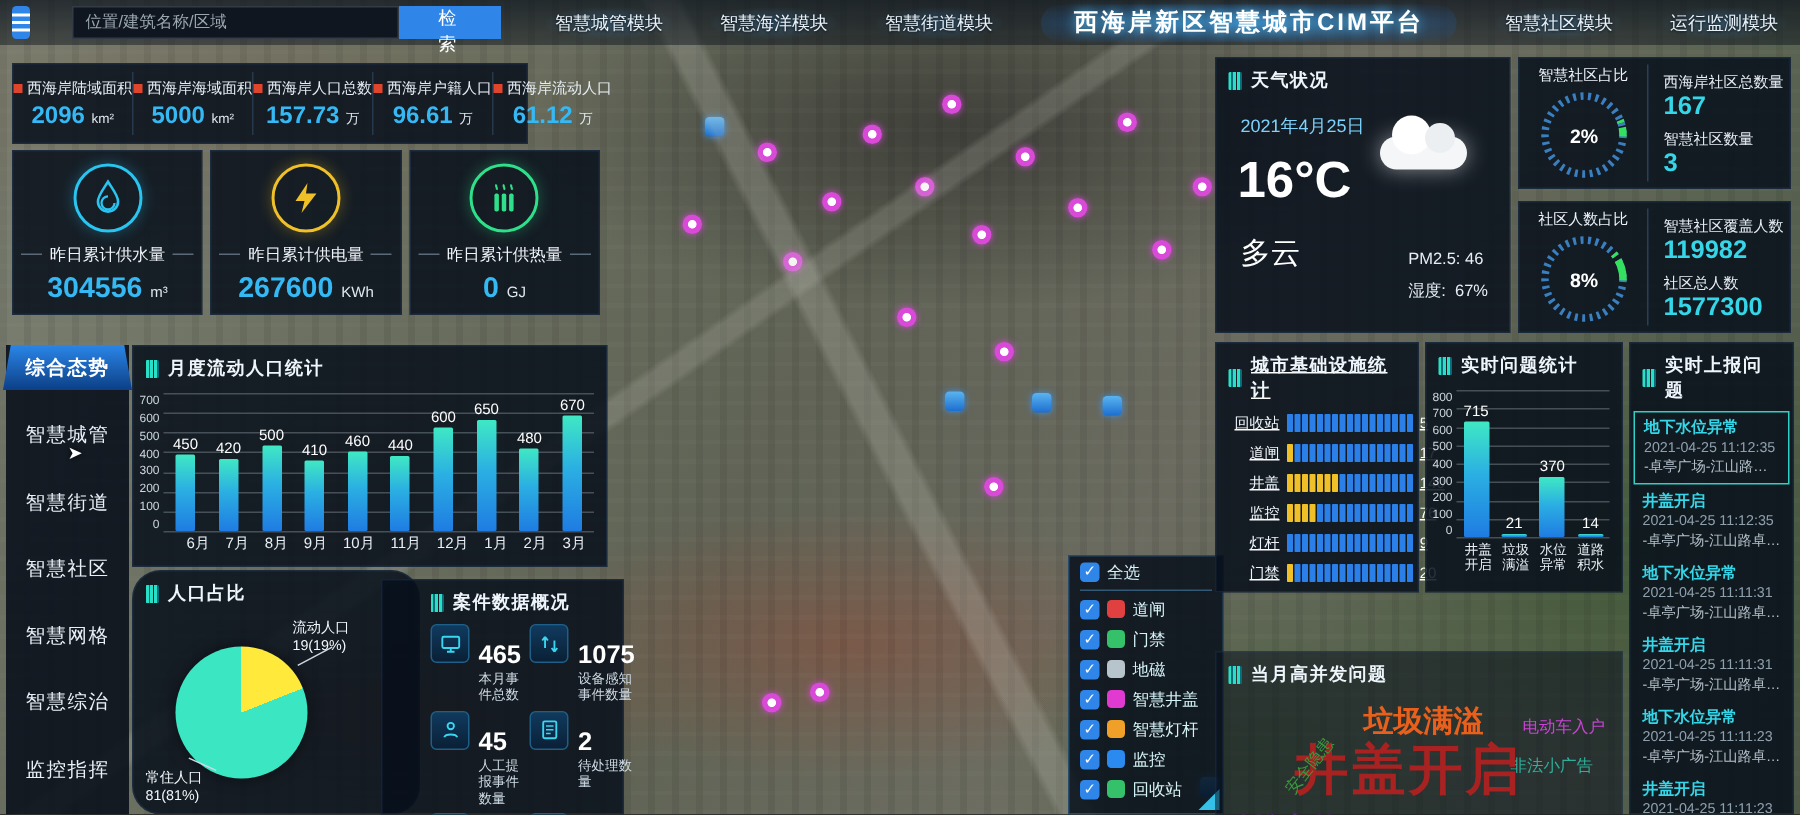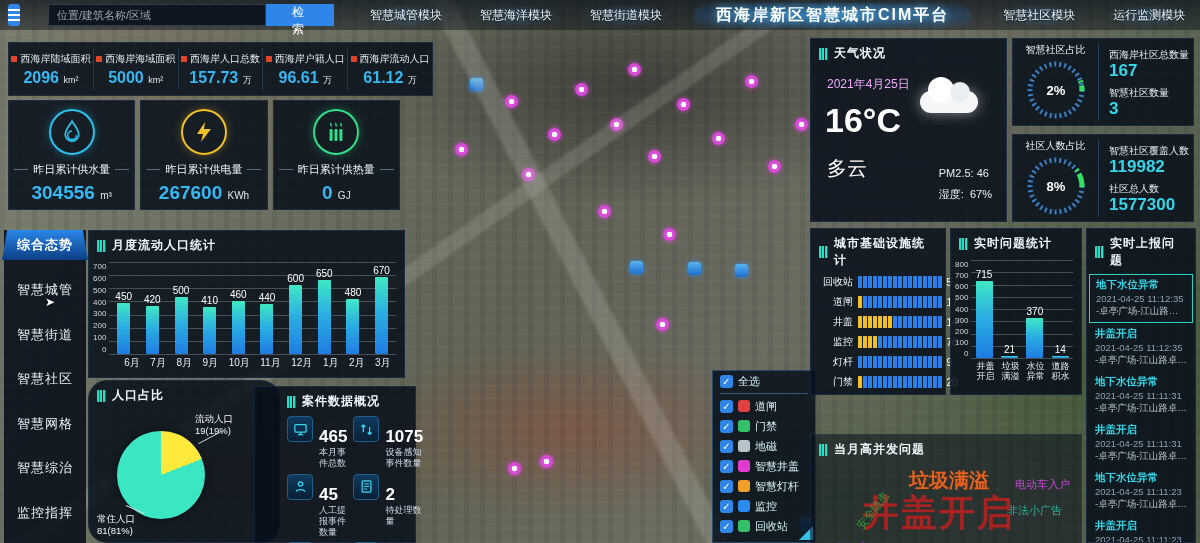--- a/index.html
+++ b/index.html
@@ -55,21 +55,21 @@
     letter-spacing:4px; border:none; cursor:pointer; }
   .tabs { display:flex; align-items:center; gap:26px; margin-left:30px; flex:1; justify-content:center; }
   .tab { font-size:12px; color:#e8f2fa; text-shadow:0 1px 2px rgba(0,0,0,.8); padding:2px 6px;
     background:radial-gradient(ellipse at center, rgba(60,130,190,.35), transparent 75%); border-radius:10px; cursor:pointer; white-space:nowrap; }
   .main-title { font-size:16px; font-weight:bold; color:#ffffff; letter-spacing:2px; padding:2px 22px;
     background:radial-gradient(ellipse at center, rgba(46,140,220,.65), rgba(30,90,160,.25) 70%, transparent); border-radius:14px;
     text-shadow:0 0 8px rgba(90,200,255,.9); cursor:pointer; white-space:nowrap; }
   .scene-toggle { display:flex; margin-right:10px; border-radius:4px; overflow:hidden; }
 
   
-  .region-strip { left:8px; top:42px; width:425px; height:54px; display:flex; align-items:center; }
+  .region-strip { left:8px; top:42px; width:344px; height:54px; display:flex; align-items:center; }
   .stat-cell { flex:1; display:flex; flex-direction:column; align-items:center; gap:4px; padding:4px 0; border-right:1px solid rgba(70,110,150,.35); }
   .stat-cell:last-child { border-right:none; }
   .stat-label { font-size:10px; color:#e6edf3; display:flex; align-items:center; gap:3px; white-space:nowrap; }
   .stat-bullet { width:6px; height:6px; background:#e0452c; flex:none; }
   .stat-value { font-size:16px; font-weight:bold; color:#35b9f5; line-height:1; white-space:nowrap; }
   .stat-unit { font-size:9px; color:#dfe8ef; font-weight:normal; }
 
   
   .supply-row { position:absolute; left:8px; top:100px; width:392px; height:110px; display:flex; gap:5px; }
   .supply-card { flex:1; background:rgba(7,15,27,.86); border:1px solid rgba(46,84,128,.28);
@@ -131,41 +131,41 @@
   .checkbox { width:13px; height:13px; flex:none; border-radius:3px; background:#2f86e8; color:#fff;
     font-size:10px; line-height:13px; text-align:center; cursor:pointer; }
   .check-ic { width:12px; height:12px; flex:none; border-radius:3px; }
   .check-lab { font-size:11px; color:#d5f2f5; white-space:nowrap; }
   .check-div { height:1px; background:rgba(80,150,200,.5); margin:2px 7px; }
   .collapse-tri { position:absolute; right:2px; bottom:2px; width:0; height:0;
     border-left:14px solid transparent; border-bottom:14px solid #35c0e8; cursor:pointer; }
 
   
   .weather { left:810px; top:38px; width:197px; height:184px; }
-  .w-date { font-size:12px; color:#f0abfc; margin:10px 0 0 16px; }
+  .w-date { font-size:12px; color:#7dd3fc; margin:10px 0 0 16px; }
   .w-temp { font-size:34px; font-weight:bold; color:#fff; margin:10px 16px 0 14px; line-height:1; }
   .w-cond { font-size:20px; color:#fff; margin:18px 0 0 16px; }
   .cloud { position:absolute; right:28px; top:52px; width:58px; height:22px; background:#f4f6f8; border-radius:20px;
     box-shadow:0 0 14px rgba(255,255,255,.5); }
   .cloud::before { content:""; position:absolute; left:8px; top:-14px; width:26px; height:26px; background:#fff; border-radius:50%; }
   .cloud::after { content:""; position:absolute; right:8px; top:-9px; width:20px; height:20px; background:#eceff2; border-radius:50%; }
   .w-meta { position:absolute; right:14px; bottom:16px; font-size:11px; color:#e8eef4; text-align:left; line-height:1.9; }
 
   
   .comm { left:1012px; top:38px; width:182px; height:88px; display:flex; align-items:center; }
   .comm.second { top:134px; }
   .gauge-side { width:86px; display:flex; flex-direction:column; align-items:center; border-right:1px solid rgba(70,120,170,.4); }
   .gauge-label { font-size:10px; color:#eef4f9; margin-bottom:2px; white-space:nowrap; }
   .gauge-pct { font-size:13px; font-weight:bold; fill:#fff; }
   .comm-stats { flex:1; padding-left:10px; display:flex; flex-direction:column; justify-content:center; gap:7px; }
   .comm-lab { font-size:10px; color:#e8eef4; white-space:nowrap; }
   .comm-val { font-size:17px; font-weight:bold; color:#35d6e8; line-height:1; }
 
   
-  .infra { left:810px; top:228px; width:136px; height:167px; }
+  .infra { left:810px; top:228px; width:136px; height:167px;text-decoration:underline; }
   .infra-rows { padding:2px 8px; display:flex; flex-direction:column; gap:6px; }
   .infra-row { display:flex; align-items:center; gap:5px; }
   .infra-lab { width:34px; font-size:10px; color:#eef4f9; text-align:right; flex:none; white-space:nowrap; }
   .segbar { display:flex; gap:1.5px; flex:1; }
   .seg { width:3.5px; height:12px; background:#2a7fe8; border-radius:.5px; }
   .seg.y { background:#f0c028; }
   .infra-val { width:22px; font-size:10px; color:#fff; flex:none; }
 
   
   .reports { left:1086px; top:228px; width:110px; height:315px; overflow:hidden; }

